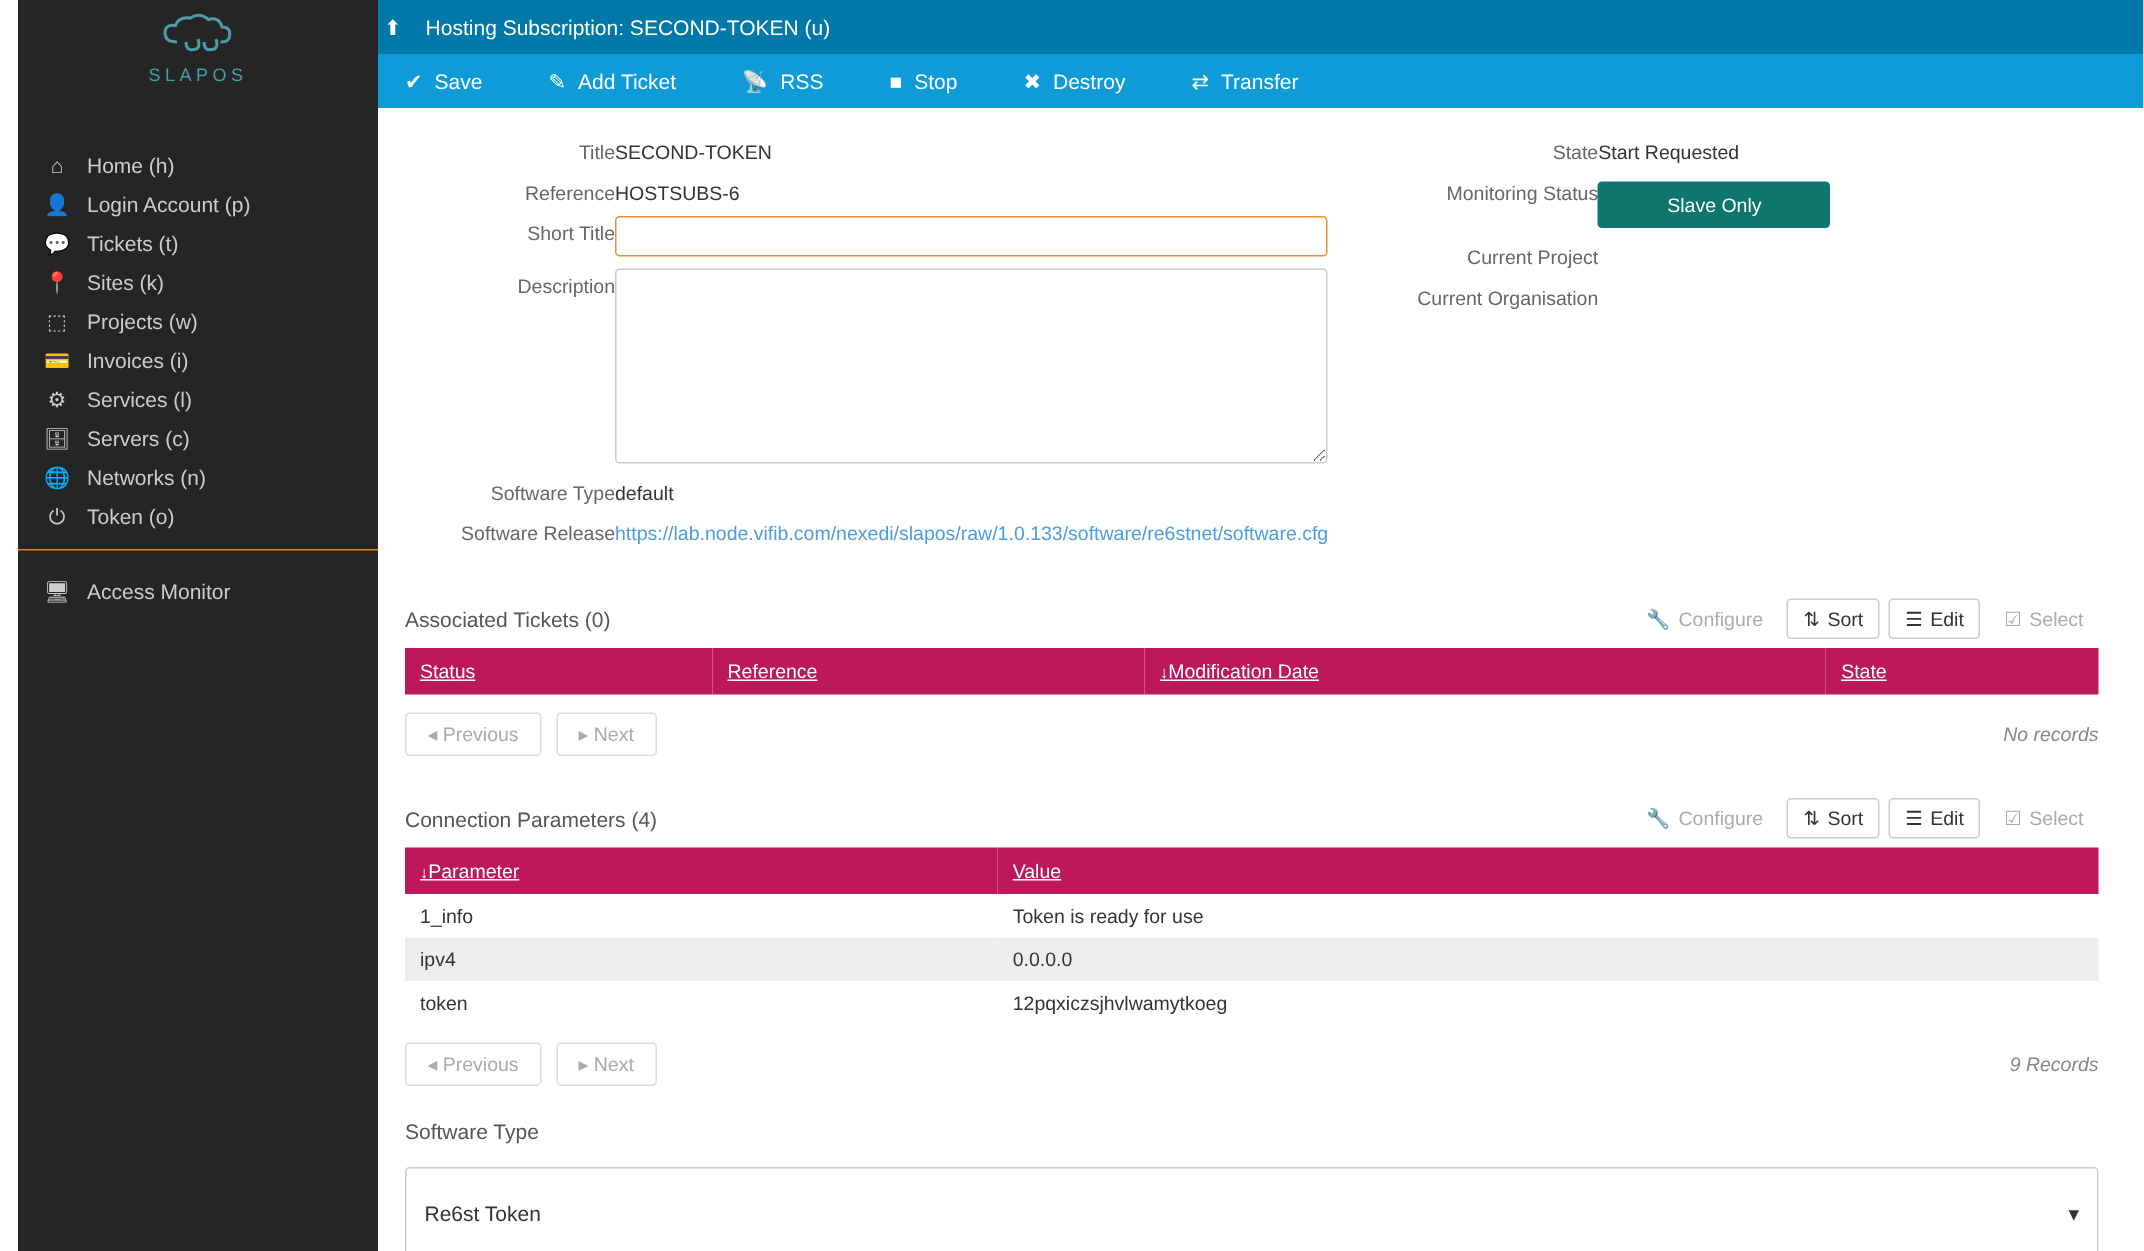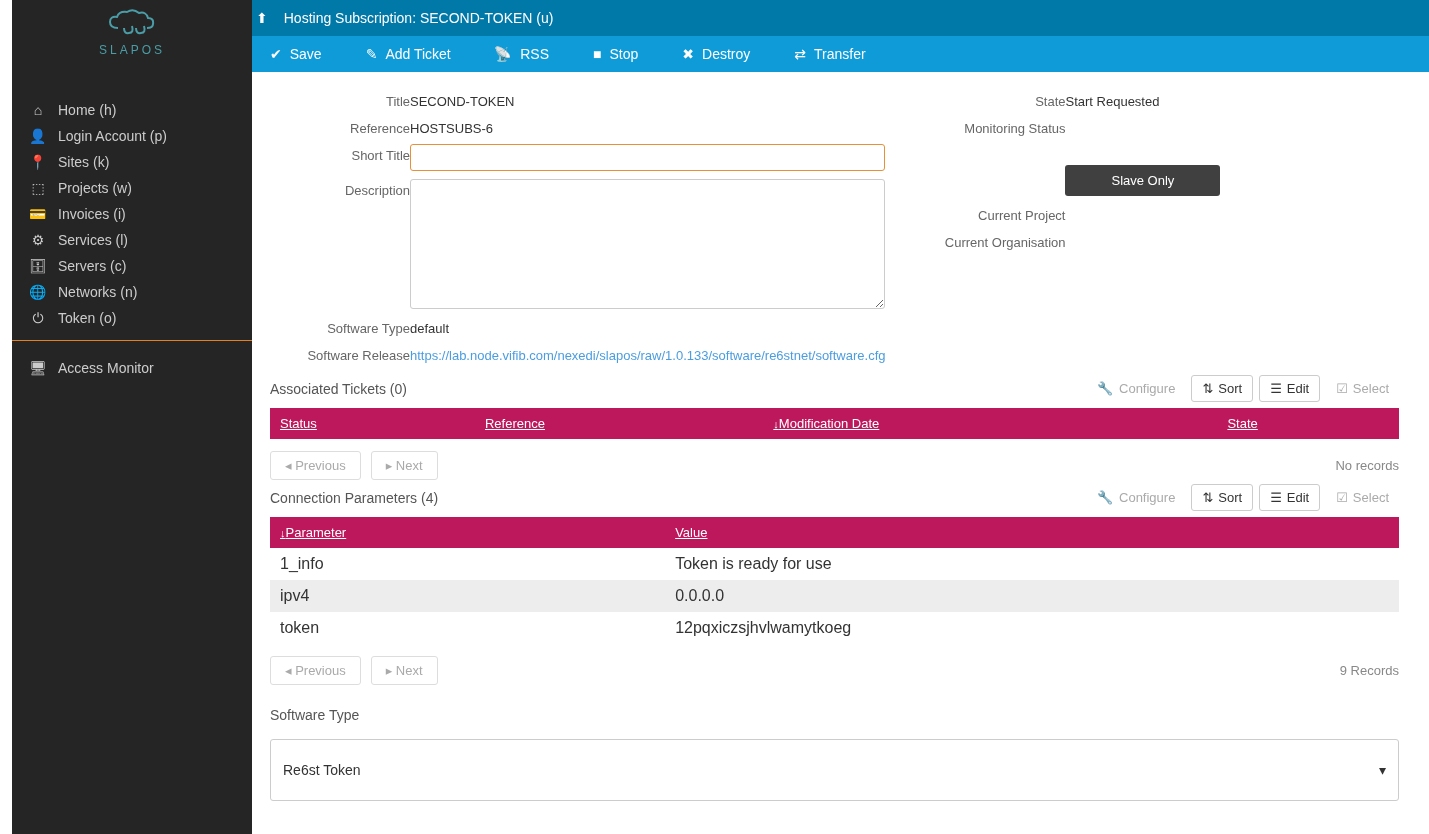--- a/index.html
+++ b/index.html
@@ -39,51 +39,51 @@
     .form-value a { color: #4a9de0; text-decoration: none; }
     .form-input {
       flex: 1; border: 1px solid #e69138; border-radius: 3px; padding: 5px 8px;
       font-size: 13px; outline: none;
     }
     .form-textarea {
       flex: 1; border: 1px solid #ccc; border-radius: 3px; padding: 6px 8px;
       font-size: 13px; height: 130px; resize: both;
     }
     .badge-btn {
-      background: #404040; color: #fff; border: none; border-radius: 3px;
-      padding: 8px 46px; cursor: pointer; font-size: 13px; margin-top: 44px;
+      background: #0f766e; color: #fff; border: none; border-radius: 3px;
+      padding: 8px 46px; cursor: pointer; font-size: 13px;
     }
     
     .section-header {
       display: flex; justify-content: space-between; align-items: center;
-      margin-top: 4px; margin-bottom: 6px;
+      margin-top: 28px; margin-bottom: 6px;
     }
     .section-title { color: #555; font-size: 14px; }
     .table-actions { display: flex; gap: 6px; }
     .action-btn {
       border: 1px solid #ccc; background: #fff; padding: 5px 10px;
       border-radius: 3px; cursor: pointer; font-size: 13px; display: flex;
       align-items: center; gap: 5px;
     }
     .action-btn.disabled { color: #aaa; border-color: #ddd; cursor: default; }
     .action-btn.noborder { border: none; }
     
     .data-table { width: 100%; border-collapse: collapse; }
     .data-table thead { background: #be185d; color: #fff; }
     .data-table th { padding: 8px 10px; text-align: left; font-weight: normal; text-decoration: underline; font-size: 13px; }
-    .data-table td { padding: 7px 10px; font-size: 16px; }
+    .data-table td { padding: 7px 10px; font-size: 13px; }
     .data-table tbody tr:nth-child(even) { background: #ededed; }
     
     .table-footer { display: flex; justify-content: space-between; align-items: center; margin-top: 12px; }
     .pager { display: flex; gap: 10px; }
     .pager-btn {
       border: 1px solid #ddd; color: #aaa; padding: 6px 14px;
       border-radius: 3px; font-size: 13px; cursor: default;
     }
-    .rec-count { color: #888; font-size: 13px; }
+    .rec-count { color: #888; font-size: 13px; font-style: italic; }
     
     .soft-type-label { color: #555; margin-top: 22px; margin-bottom: 10px; font-size: 14px; }
     .select-wrap {
       border: 1px solid #ccc; border-radius: 3px; padding: 22px 12px;
       display: flex; justify-content: space-between; align-items: center; cursor: pointer; margin-top: 16px;
     }
     
     .sort-icon { font-size: 11px; }
   </style>
 </head>
@@ -94,20 +94,21 @@
     <svg class="logo-svg" width="56" height="30" viewBox="0 0 56 30">
       <path d="M 14 20 Q 6 20 6 14 Q 6 8 13 9 Q 15 3 23 4 Q 29 0 35 5 Q 42 3 44 10 Q 50 10 49 16 Q 49 20 43 20" fill="none" stroke="#4a9ca6" stroke-width="2"></path>
       <path d="M 20 20 Q 20 26 25 25 Q 30 25 28 18" fill="none" stroke="#4a9ca6" stroke-width="2"></path>
       <path d="M 32 20 Q 32 26 37 25 Q 42 25 40 18" fill="none" stroke="#4a9ca6" stroke-width="2"></path>
     </svg>
     <div class="logo-text">SLAPOS</div>
   </div>
   <ul class="nav-items">
     <li><span class="nav-icon">⌂</span><span>Home (h)</span></li>
     <li><span class="nav-icon">👤</span><span>Login Account (p)</span></li>
+    <li><span class="nav-icon">💬</span><span>Tickets (t)</span></li>
     <li><span class="nav-icon">📍</span><span>Sites (k)</span></li>
     <li><span class="nav-icon">⬚</span><span>Projects (w)</span></li>
     <li><span class="nav-icon">💳</span><span>Invoices (i)</span></li>
     <li><span class="nav-icon">⚙</span><span>Services (l)</span></li>
     <li><span class="nav-icon">🗄</span><span>Servers (c)</span></li>
     <li><span class="nav-icon">🌐</span><span>Networks (n)</span></li>
     <li><span class="nav-icon">⏻</span><span>Token (o)</span></li>
   </ul>
   <div class="nav-divider"></div>
   <ul class="nav-items" style="padding-top:6px">

